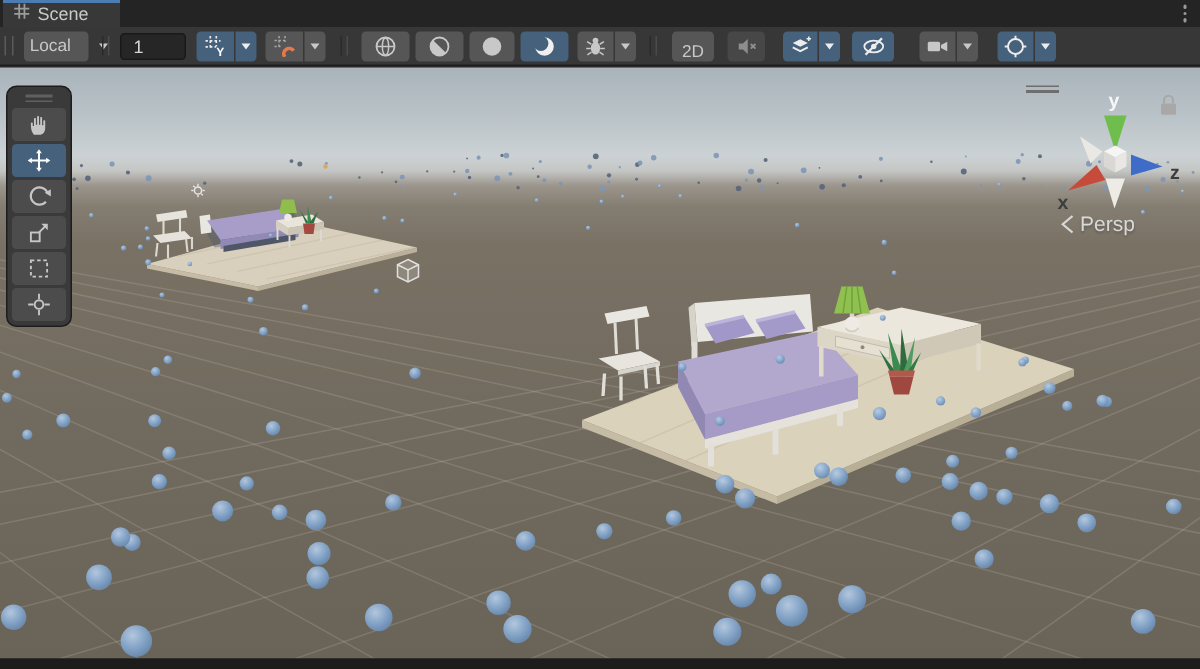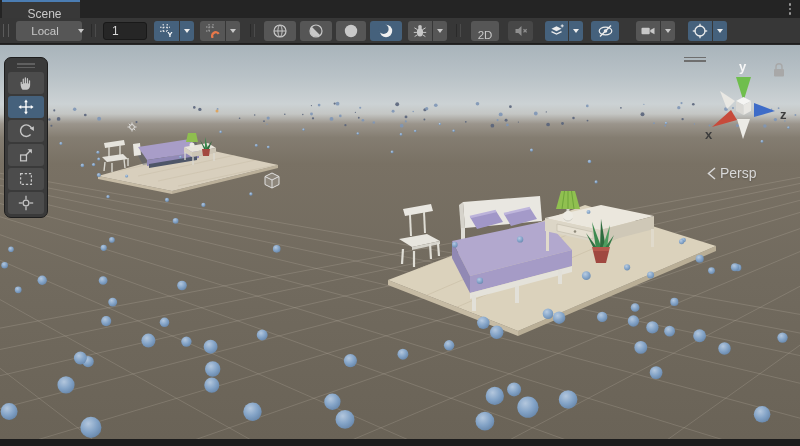--- a/index.html
+++ b/index.html
@@ -6,22 +6,22 @@
   body{
     width:800px;height:446px;position:relative;overflow:hidden;
     background:#282828;font-family:"Liberation Sans","DejaVu Sans",sans-serif;
     -webkit-font-smoothing:antialiased;
   }
   
   .tabbar{position:absolute;top:0;left:0;right:0;height:18px;background:#242424;}
   .tab{
     position:absolute;left:2px;top:0;height:18px;width:78px;box-sizing:border-box;
     background:#383838;border-top:2px solid #4B7DB3;
-    display:flex;align-items:center;gap:5px;padding-left:7px;
-    color:#C9C9C9;font-size:12px;flex-direction:column;
+    display:flex;gap:5px;padding-left:7px;
+    color:#C9C9C9;font-size:12px;
   }
   .kebab{position:absolute;right:9px;top:3px;display:flex;flex-direction:column;gap:2px;cursor:pointer;}
   .kebab i{width:2.5px;height:2.5px;border-radius:50%;background:#9A9A9A;}
   
   .toolbar{
     position:absolute;top:18px;left:0;right:0;height:26px;background:#373737;
     border-bottom:1px solid #1E1E1E;display:flex;align-items:center;box-sizing:border-box;
   }
   .tb-handle{width:4px;height:13px;margin-left:3px;border-left:1px solid #5B5B5B;border-right:1px solid #5B5B5B;cursor:grab;}
   .sep{width:3px;height:13px;border-left:1px solid #2A2A2A;border-right:1px solid #4B4B4B;}
@@ -62,21 +62,21 @@
   }
   .toolbtn:first-of-type{margin-top:0;}
   .toolbtn.active{background:#45617C;color:#FFFFFF;}
   
   .axis-gizmo{position:absolute;left:698px;top:12px;width:94px;height:94px;}
   .gizmo-handle{position:absolute;left:684px;top:10px;width:22px;height:8px;display:flex;flex-direction:column;gap:2px;justify-content:center;cursor:grab;}
   .gizmo-handle i{display:block;width:22px;height:1.5px;background:#6E6E6E;}
   .lock-icon{position:absolute;left:772px;top:17px;}
   .persp-label{
     position:absolute;left:707px;top:96px;display:flex;align-items:center;gap:4px;
-    color:#D8D8D8;font-size:14px;cursor:pointer;text-shadow:0 1px 2px rgba(0,0,0,0.25);margin-top:24px;
+    color:#D8D8D8;font-size:14px;cursor:pointer;text-shadow:0 1px 2px rgba(0,0,0,0.25);
   }
   
   .bottombar{position:absolute;top:439px;left:0;right:0;height:7px;background:#1C1C1C;}
 </style>
 </head>
 <body>
 
 <div class="tabbar">
   <div class="tab">
     <svg width="11" height="11" viewBox="0 0 11 11">
@@ -93,21 +93,21 @@
       <i></i>
       <i></i>
       <i></i>
     </div>
 </div>
 
 <div class="toolbar">
   <div class="tb-handle"></div>
 
 
-  <div class="tbtn" style="width:66px;margin-left:7px;gap:18px;">
+  <div class="tbtn" style="width:43px;margin-left:7px;gap:18px;">
     <svg width="14" height="14" viewBox="0 0 14 14">
       <polygon points="7,1.2 12,3.8 12,9.6 7,12.4 2,9.6 2,3.8" fill="none" stroke="currentColor" stroke-width="1.1"></polygon>
       <polyline points="2,3.8 7,6.4 12,3.8" fill="none" stroke="currentColor" stroke-width="1.1"></polyline>
       <line x1="7" y1="6.4" x2="7" y2="12.4" stroke="currentColor" stroke-width="1.1"></line>
       <circle cx="3.2" cy="10" r="2" fill="none" stroke="#E8824A" stroke-width="1.3"></circle>
     </svg>
     <span class="lbl">Local</span>
     <svg class="caret" viewBox="0 0 8 7">
         <polygon points="1,2 7,2 4,6" fill="currentColor"></polygon>
       </svg>

